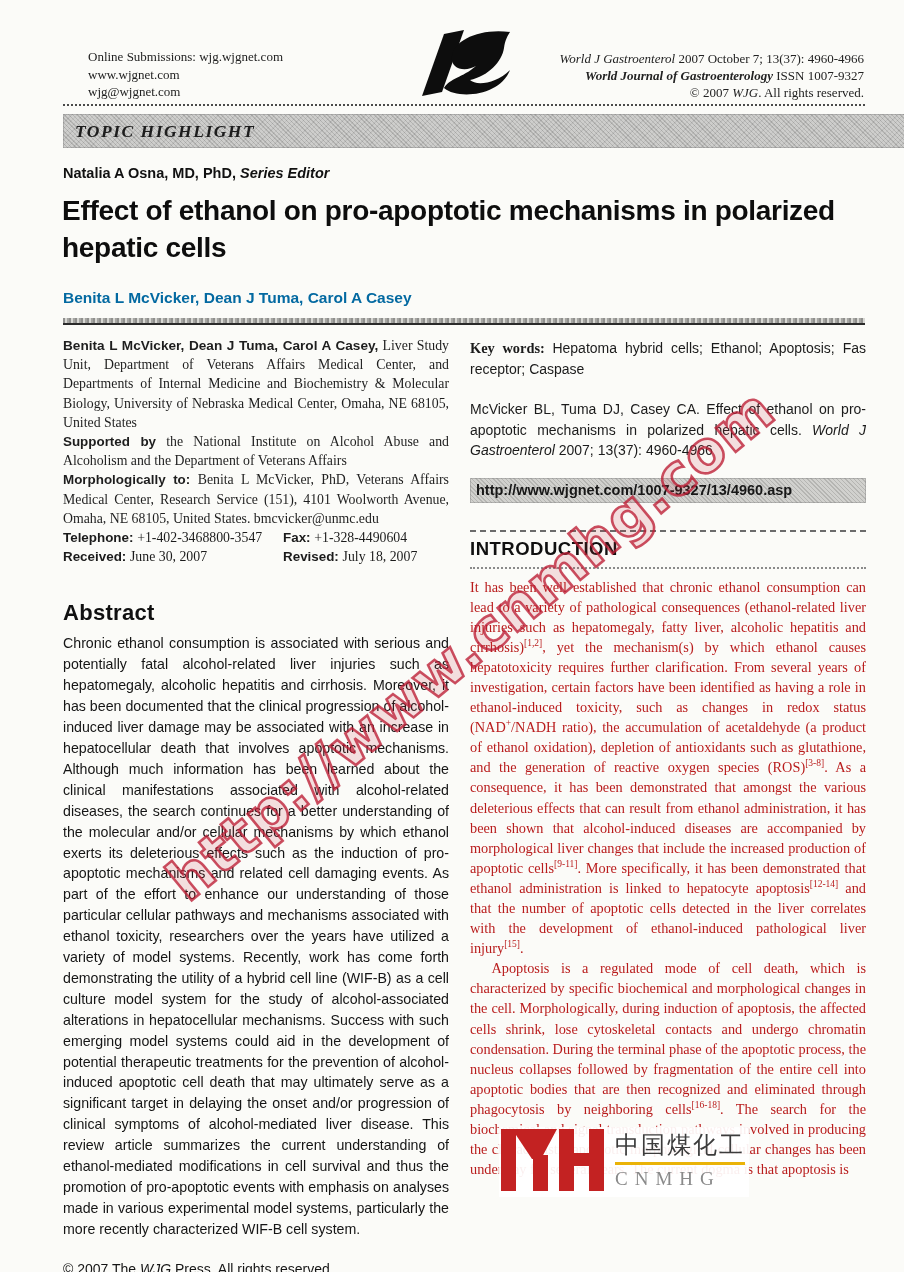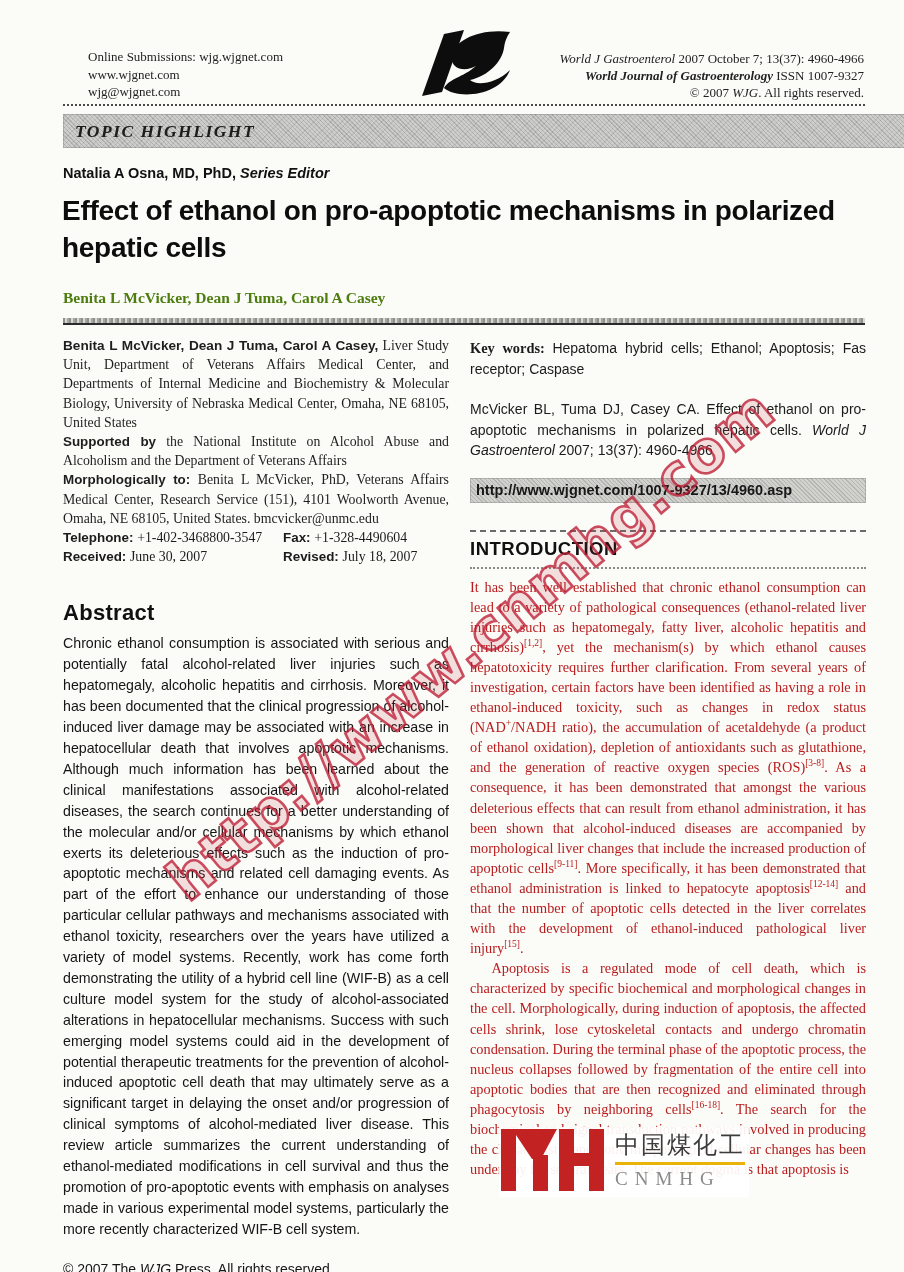--- a/index.html
+++ b/index.html
@@ -36,21 +36,21 @@
     box-shadow: inset 0 0 0 1px rgba(120,120,120,.35);
   }
 
   .series { left:63px; top:165px; font-family:"Liberation Sans", sans-serif; font-weight:bold; font-size:14.5px; color:#111; }
   .title {
     left:62px; top:192px; width:790px;
     font-family:"Liberation Sans", sans-serif;
     font-weight:bold; font-size:28px; line-height:37px;
     letter-spacing:-0.3px; color:#0d0d0d;
   }
-  .authors { left:63px; top:289px; font-family:Liberation Serif, serif; font-weight:600; font-size:15.5px; color:#4d7c0f; }
+  .authors { left:63px; top:289px; font-family:Liberation Sans, sans-serif; font-weight:600; font-size:15.5px; color:#0369a1; }
 
   .authors-rule {
     left:63px; top:318px; width:802px; height:7px;
     background:repeating-linear-gradient(90deg, #8f8f8d 0 2px, #d8d8d4 2px 4px, #a5a5a2 4px 6px);
     border-bottom:2.5px solid #2a2a2a;
   }
 
   
   .col-left  { left:63px;  top:336px; width:386px; }
   .col-right { left:470px; top:338px; width:396px; height:934px; overflow:hidden; }

